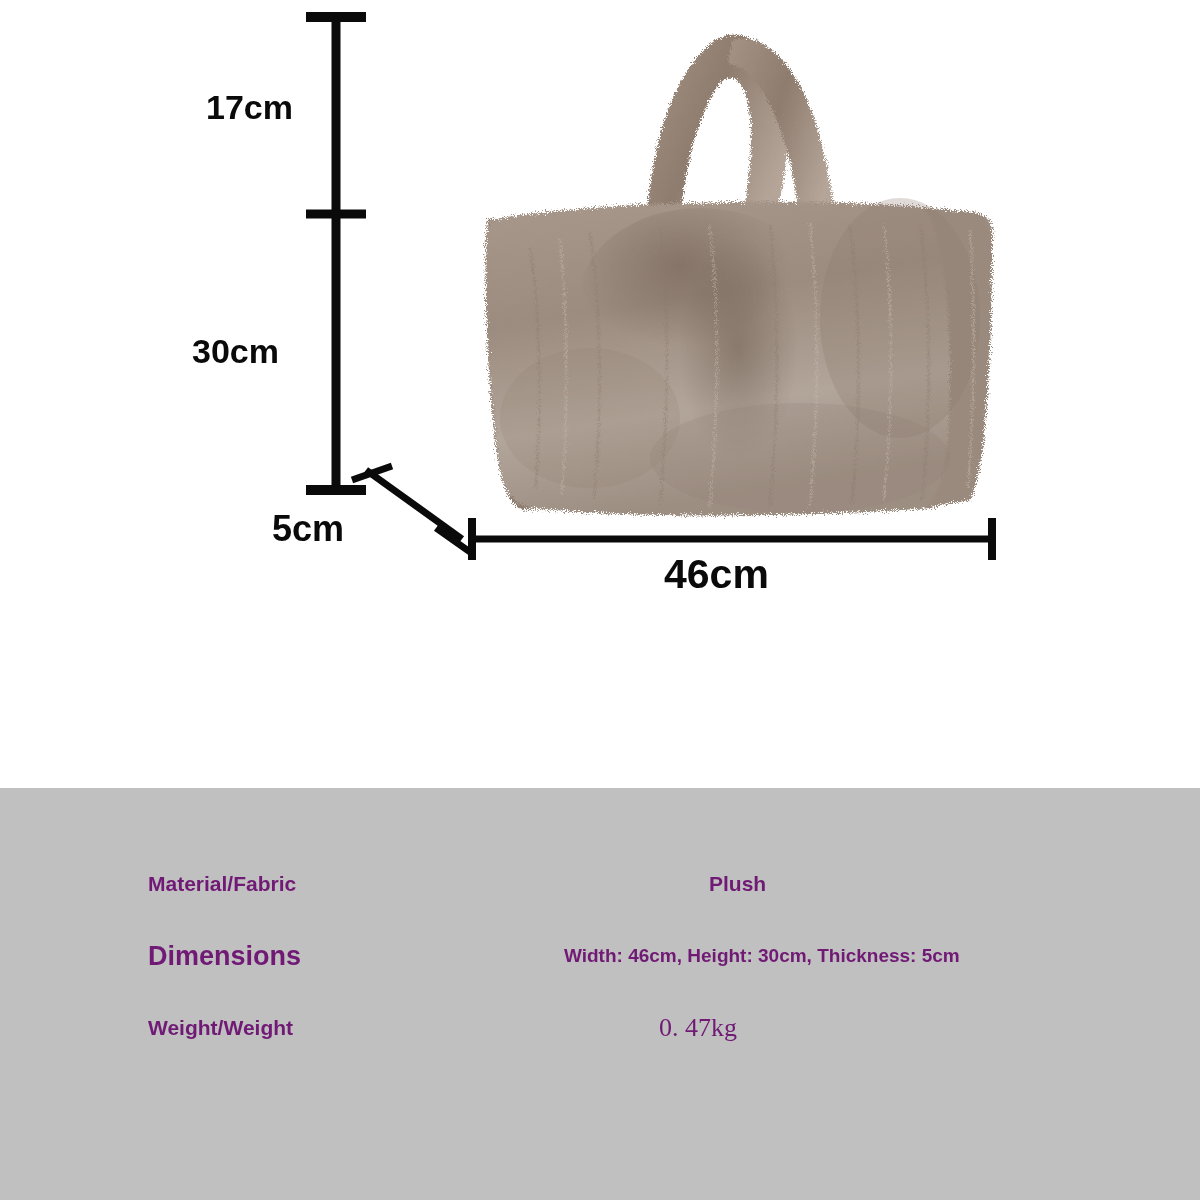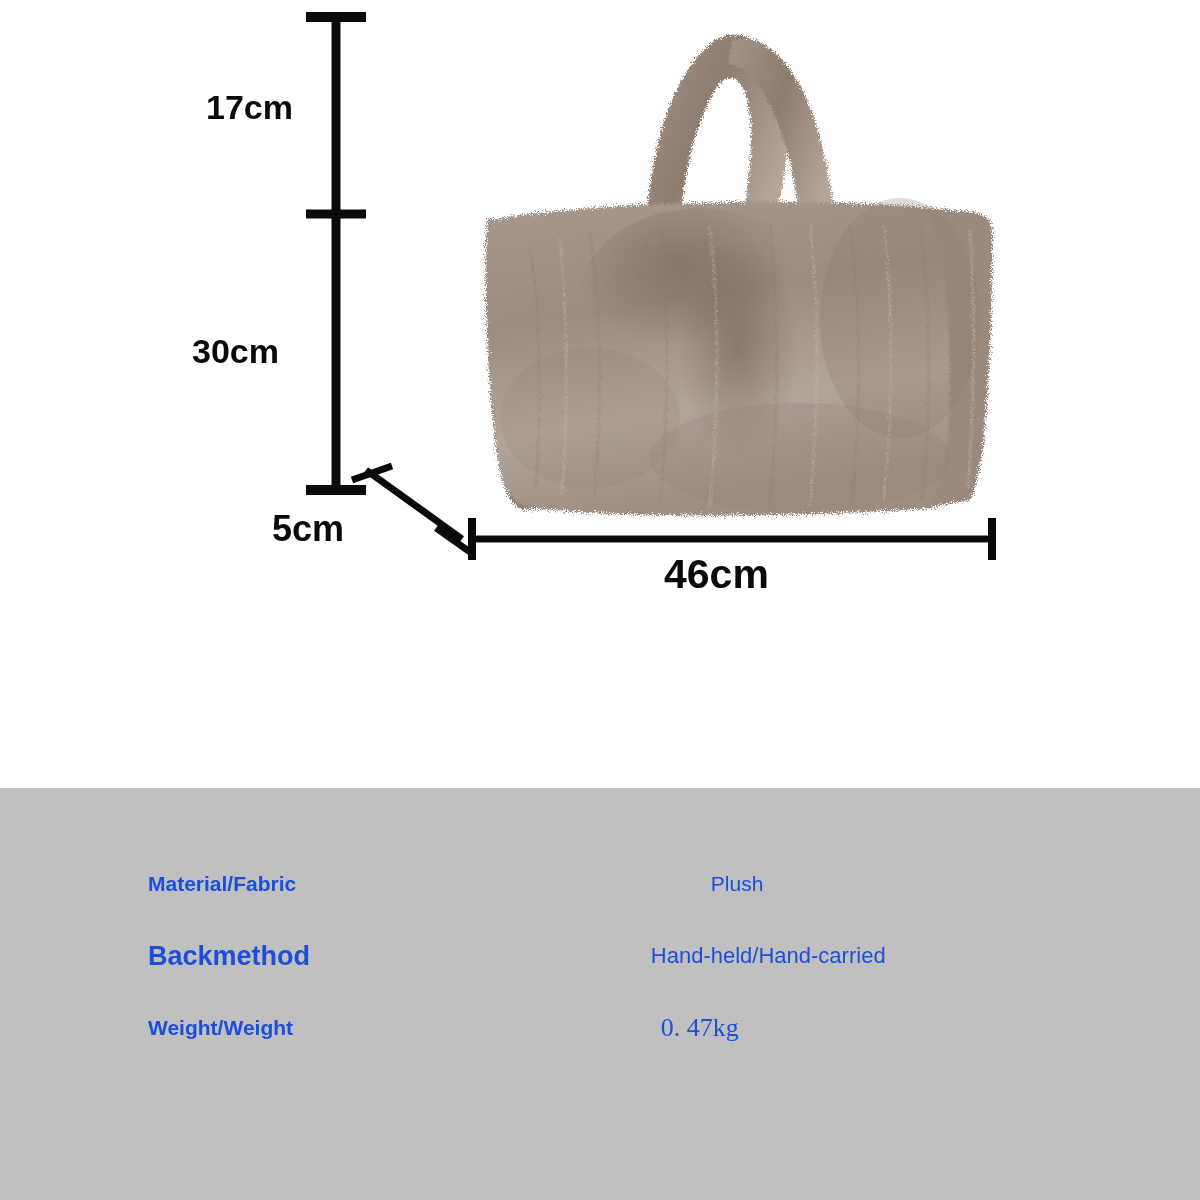--- a/index.html
+++ b/index.html
@@ -67,32 +67,32 @@
   #spec-table {
     position: absolute;
     left: 0;
     top: 60px;
     width: 1200px;
     border-collapse: collapse;
   }
   #spec-table td {
     padding: 0;
     vertical-align: middle;
-    color: #1d4ed8;
+    color: #701a75;
   }
   #spec-table tr { height: 72px; }
   .spec-key {
     width: 560px;
     padding-left: 148px !important;
     font-weight: bold;
     color: #0d0d18;
   }
   .spec-val {
     width: 640px;
-    font-weight: normal;
+    font-weight: bold;
     color: #0d0d18;
   }
 
   
   .r0 .spec-key { font-size: 21px; }
   .r0 .spec-val { font-size: 21px; padding-left: 105px !important; }
 
   .r1 .spec-key { font-size: 27px; }
   .r1 .spec-val { font-size: 19px; padding-left: 0 !important; text-align: left; padding-left: 0 !important; }
   .r1 .spec-val { padding-left: 0 !important; text-indent: -40px; }
@@ -224,23 +224,23 @@
   <div class="dim-label" id="label-46">46cm</div>
 </div>
 
 <div id="spec-panel">
   <table id="spec-table">
     <tbody>
       <tr class="r0">
         <td class="spec-key">Material/Fabric</td>
         <td class="spec-val">Plush</td>
       </tr>
-      <tr class="r3">
-        <td class="spec-key">Backmethod</td>
-        <td class="spec-val">Hand-held/Hand-carried</td>
+      <tr class="r1">
+        <td class="spec-key">Dimensions</td>
+        <td class="spec-val">Width: 46cm, Height: 30cm, Thickness: 5cm</td>
       </tr>
       <tr class="r4">
         <td class="spec-key">Weight/Weight</td>
         <td class="spec-val">0. 47kg</td>
       </tr>
     </tbody>
   </table>
 </div>
 
 </body></html>

